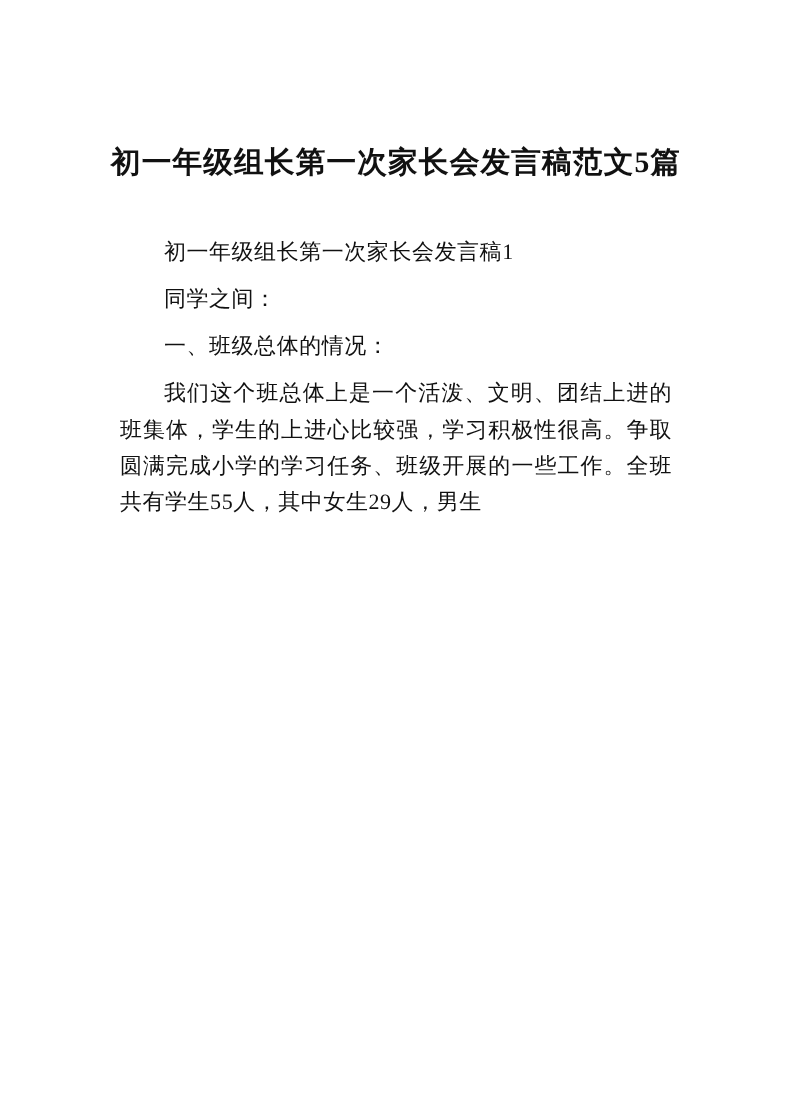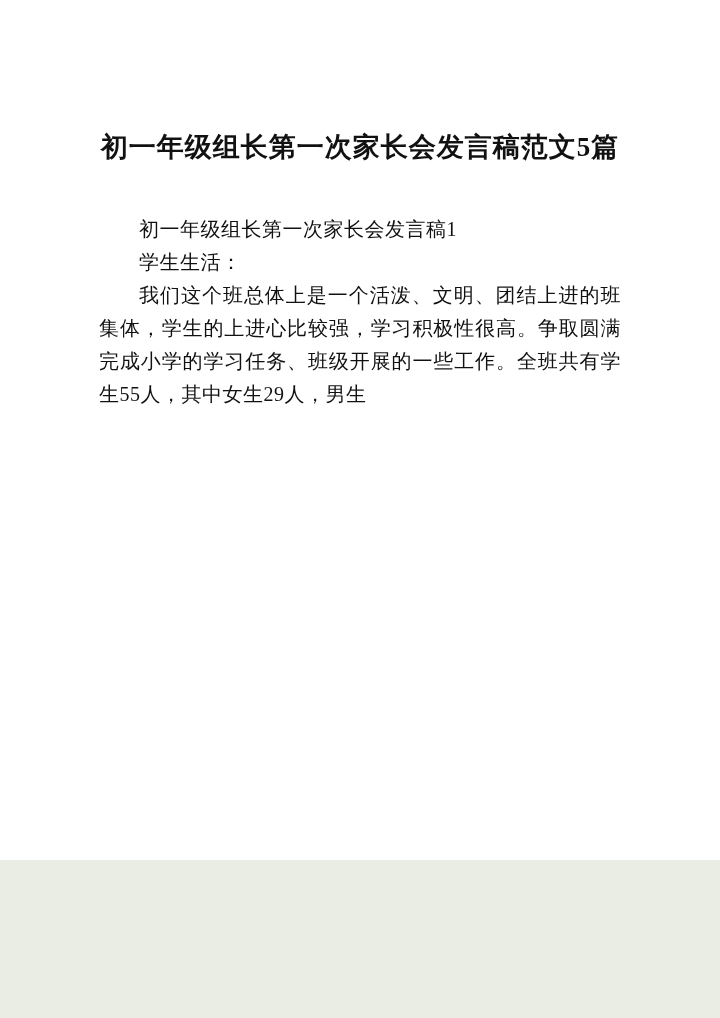--- a/index.html
+++ b/index.html
@@ -3,56 +3,57 @@
 <meta charset="utf-8">
 <style>
   html, body {
     margin: 0;
     padding: 0;
     background: #e9ede4;
   }
   .page {
     position: relative;
     width: 720px;
-    height: 860px;
+    height: 1018px;
     margin: 0 auto;
     background: #ffffff;
     box-sizing: border-box;
     padding: 130px 99px 0 99px;
     font-family: "Liberation Serif", "DejaVu Serif", serif;
     color: #111111;
     overflow: hidden;
   }
   .doc-title {
     font-size: 27px;
     font-weight: bold;
     text-align: center;
     line-height: 1.3;
     margin: 0 0 48px 0;
     letter-spacing: 1px;
   }
   .paragraph {
     font-size: 20px;
     line-height: 33px;
-    margin: 0;
+    margin: 10px;
     text-align: justify;
     letter-spacing: 0.5px;
     word-break: break-all;
   }
   .paragraph.indent {
     text-indent: 2em;
   }
 </style>
 </head>
 <body>
 
 <div class="page">
   <h1 class="doc-title">初一年级组长第一次家长会发言稿范文5篇</h1>
 
   <p class="paragraph indent">初一年级组长第一次家长会发言稿1</p>
 
-  <p class="paragraph indent">学生生活：</p>
+  <p class="paragraph indent">同学之间：</p>
 
 
+  <p class="paragraph indent">一、班级总体的情况：</p>
 
   <p class="paragraph indent">我们这个班总体上是一个活泼、文明、团结上进的班集体，学生的上进心比较强，学习积极性很高。争取圆满完成小学的学习任务、班级开展的一些工作。全班共有学生55人，其中女生29人，男生</p>
 
 </div>
 
 </body></html>

